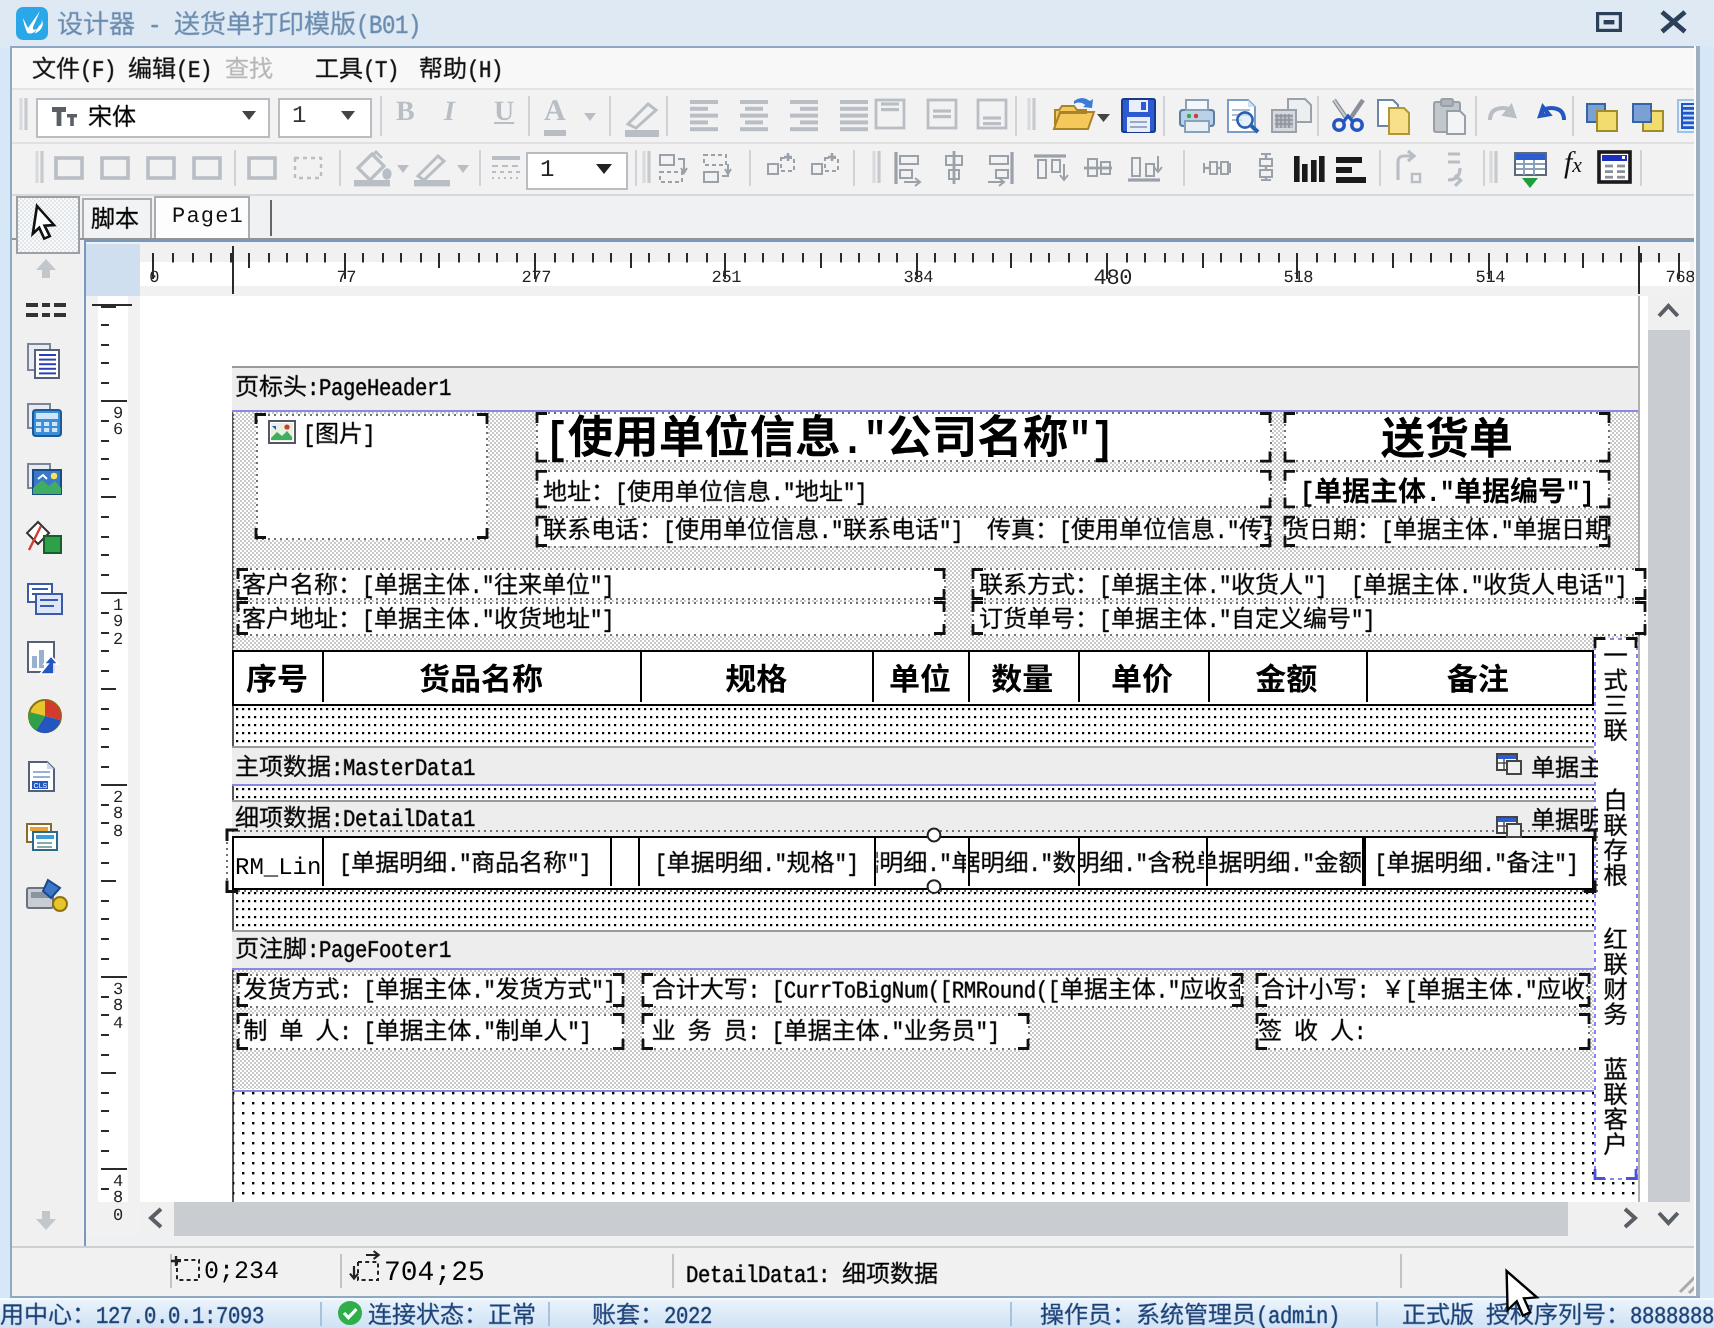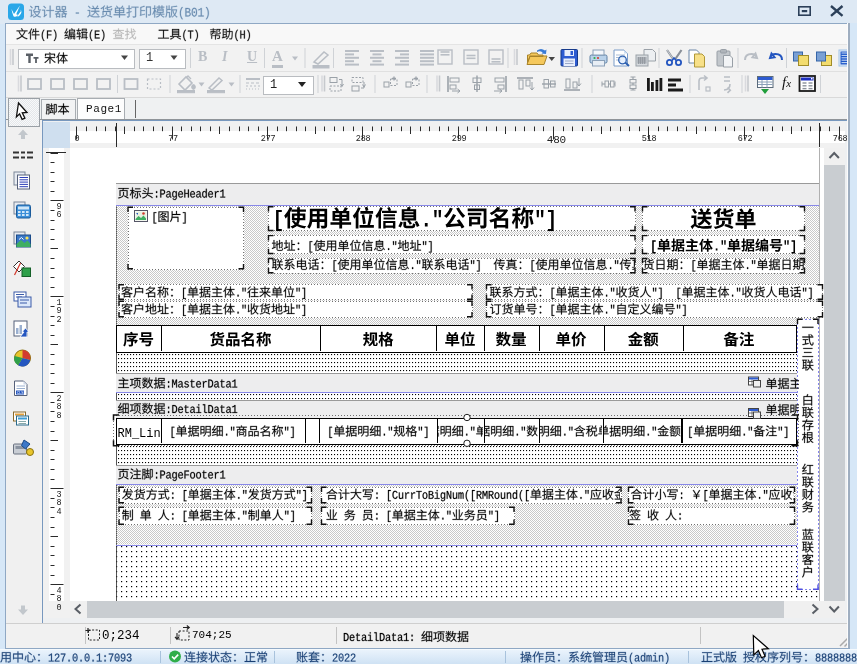--- a/index.html
+++ b/index.html
@@ -47,25 +47,25 @@
 <div class="a" style="left:41.5px;top:120px;width:804px;height:501.5px;background:#eef0f2;border:1px solid #7898be"></div>
 <div class="a" style="left:43px;top:121.5px;width:27px;height:26px;background:#cfdfef;border-right:1px solid #aab8c6;border-bottom:1px solid #aab8c6"></div>
 <div class="a" style="left:70px;top:121.5px;width:774.5px;height:26px;background:#f1f1f1"></div>
 <div class="a" style="left:70px;top:131px;width:774.5px;height:11.5px;background:#ffffff"></div>
 <div class="a" style="left:43px;top:147.5px;width:27px;height:470px;background:#f1f1f1"></div>
 <div class="a" style="left:49px;top:147.5px;width:14.5px;height:453px;background:#ffffff"></div>
 <div class="a" style="left:70px;top:147.5px;width:753.5px;height:453px;background:#ffffff"></div>
 <div class="a mono" style="left:74.6px;top:133.5px;font-size:8.5px;color:#222;letter-spacing:-0.2px">0</div>
 <div class="a mono" style="left:168.2px;top:133.5px;font-size:8.5px;color:#222;letter-spacing:-0.2px">77</div>
 <div class="a mono" style="left:260.8px;top:133.5px;font-size:8.5px;color:#222;letter-spacing:-0.2px">277</div>
-<div class="a mono" style="left:355.8px;top:133.5px;font-size:8.5px;color:#222;letter-spacing:-0.2px">288</div>
-<div class="a mono" style="left:451.8px;top:133.5px;font-size:8.5px;color:#222;letter-spacing:-0.2px">299</div>
+<div class="a mono" style="left:355.8px;top:133.5px;font-size:8.5px;color:#222;letter-spacing:-0.2px">251</div>
+<div class="a mono" style="left:451.8px;top:133.5px;font-size:8.5px;color:#222;letter-spacing:-0.2px">384</div>
 <div class="a mono" style="left:546.8px;top:133.5px;font-size:11px;color:#222;letter-spacing:-0.2px">480</div>
 <div class="a mono" style="left:641.8px;top:133.5px;font-size:8.5px;color:#222;letter-spacing:-0.2px">518</div>
-<div class="a mono" style="left:737.8px;top:133.5px;font-size:8.5px;color:#222;letter-spacing:-0.2px">672</div>
+<div class="a mono" style="left:737.8px;top:133.5px;font-size:8.5px;color:#222;letter-spacing:-0.2px">514</div>
 <div class="a mono" style="left:832.8px;top:133.5px;font-size:8.5px;color:#222;letter-spacing:-0.2px">768</div>
 <div class="a mono" style="left:56.5px;top:202.1px;font-size:8.5px;color:#222">9</div>
 <div class="a mono" style="left:56.5px;top:210.4px;font-size:8.5px;color:#222">6</div>
 <div class="a mono" style="left:56.5px;top:298.1px;font-size:8.5px;color:#222">1</div>
 <div class="a mono" style="left:56.5px;top:306.4px;font-size:8.5px;color:#222">9</div>
 <div class="a mono" style="left:56.5px;top:314.7px;font-size:8.5px;color:#222">2</div>
 <div class="a mono" style="left:56.5px;top:394.1px;font-size:8.5px;color:#222">2</div>
 <div class="a mono" style="left:56.5px;top:402.4px;font-size:8.5px;color:#222">8</div>
 <div class="a mono" style="left:56.5px;top:410.7px;font-size:8.5px;color:#222">8</div>
 <div class="a mono" style="left:56.5px;top:490.1px;font-size:8.5px;color:#222">3</div>
@@ -220,21 +220,21 @@
 <div class="a dashv" style="left:113.2px;top:415.0px;width:1px;height:30.80000000000001px"></div>
 <div class="a dashv" style="left:797.8px;top:415.0px;width:1px;height:30.80000000000001px"></div>
 <div class="a mono" style="left:117.5px;top:426.5px;font-size:12px;color:#000;width:42.5px;overflow:hidden">RM_LineNo</div>
 <div class="a" style="left:6px;top:622.5px;width:841px;height:1px;background:#cfcfcf"></div>
 <div class="a" style="left:6px;top:623.5px;width:841px;height:24.5px;background:#f1f1f1"></div>
 <div class="a" style="left:84.5px;top:627px;width:1px;height:17px;background:#c3c3c3"></div>
 <div class="a" style="left:170px;top:627px;width:1px;height:17px;background:#c3c3c3"></div>
 <div class="a" style="left:336px;top:627px;width:1px;height:17px;background:#c3c3c3"></div>
 <div class="a" style="left:700px;top:627px;width:1px;height:17px;background:#c3c3c3"></div>
 <div class="a mono" style="left:102px;top:629px;font-size:12.5px;color:#000">0;234</div>
-<div class="a mono" style="left:192px;top:629px;font-size:11px;color:#000">704;25</div>
+<div class="a mono" style="left:192px;top:629px;font-size:14px;color:#000">704;25</div>
 <div class="a" style="left:0;top:650px;width:857px;height:14px;background:linear-gradient(#eaf3fc,#cfe2f4)"></div>
 <div class="a" style="left:0;top:649px;width:857px;height:1px;background:#f5fafe"></div>
 <div class="a" style="left:159.5px;top:651px;width:1px;height:12px;background:#a8c2dc"></div>
 <div class="a" style="left:273.5px;top:651px;width:1px;height:12px;background:#a8c2dc"></div>
 <div class="a" style="left:505px;top:651px;width:1px;height:12px;background:#a8c2dc"></div>
 <div class="a" style="left:688px;top:651px;width:1px;height:12px;background:#a8c2dc"></div>
 <svg class="a" style="left:0;top:0;z-index:2" width="857" height="664" viewBox="0 0 857 664">
     <defs>
       <path id="g0" d="M0.125 -0.778C0.179 -0.731 0.245 -0.665 0.276 -0.622L0.322 -0.67C0.29 -0.711 0.223 -0.775 0.169 -0.819ZM0.045 -0.523L0.045 -0.459L0.19 -0.459L0.19 -0.089C0.19 -0.044 0.158 -0.012 0.14 0C0.152 0.013 0.17 0.041 0.177 0.057C0.192 0.038 0.218 0.019 0.394 -0.109C0.386 -0.121 0.376 -0.146 0.37 -0.164L0.254 -0.082L0.254 -0.523ZM0.495 -0.801L0.495 -0.69C0.495 -0.615 0.472 -0.531 0.338 -0.469C0.351 -0.459 0.374 -0.433 0.382 -0.419C0.526 -0.489 0.558 -0.596 0.558 -0.689L0.558 -0.739L0.743 -0.739L0.743 -0.568C0.743 -0.497 0.756 -0.471 0.821 -0.471C0.832 -0.471 0.883 -0.471 0.898 -0.471C0.918 -0.471 0.937 -0.472 0.95 -0.476C0.947 -0.491 0.944 -0.517 0.943 -0.534C0.931 -0.531 0.911 -0.53 0.897 -0.53C0.884 -0.53 0.836 -0.53 0.825 -0.53C0.809 -0.53 0.806 -0.538 0.806 -0.567L0.806 -0.801ZM0.812 -0.332C0.775 -0.248 0.718 -0.179 0.649 -0.123C0.579 -0.181 0.525 -0.251 0.488 -0.332ZM0.384 -0.395L0.384 -0.332L0.432 -0.332L0.424 -0.329C0.465 -0.234 0.523 -0.151 0.596 -0.085C0.52 -0.035 0.434 0 0.346 0.02C0.359 0.035 0.373 0.062 0.379 0.079C0.474 0.053 0.567 0.013 0.648 -0.043C0.724 0.014 0.815 0.056 0.919 0.081C0.928 0.063 0.946 0.036 0.961 0.022C0.863 0.001 0.776 -0.035 0.702 -0.084C0.788 -0.158 0.858 -0.255 0.898 -0.379L0.857 -0.398L0.845 -0.395Z"></path>
       <path id="g1" d="M0.141 -0.777C0.197 -0.73 0.266 -0.662 0.298 -0.619L0.343 -0.669C0.31 -0.711 0.24 -0.775 0.185 -0.82ZM0.048 -0.523L0.048 -0.457L0.209 -0.457L0.209 -0.088C0.209 -0.045 0.178 -0.017 0.16 -0.005C0.173 0.009 0.191 0.039 0.197 0.056C0.212 0.036 0.239 0.016 0.425 -0.116C0.419 -0.129 0.407 -0.156 0.403 -0.175L0.276 -0.089L0.276 -0.523ZM0.629 -0.836L0.629 -0.503L0.373 -0.503L0.373 -0.435L0.629 -0.435L0.629 0.078L0.699 0.078L0.699 -0.435L0.958 -0.435L0.958 -0.503L0.699 -0.503L0.699 -0.836Z"></path>

